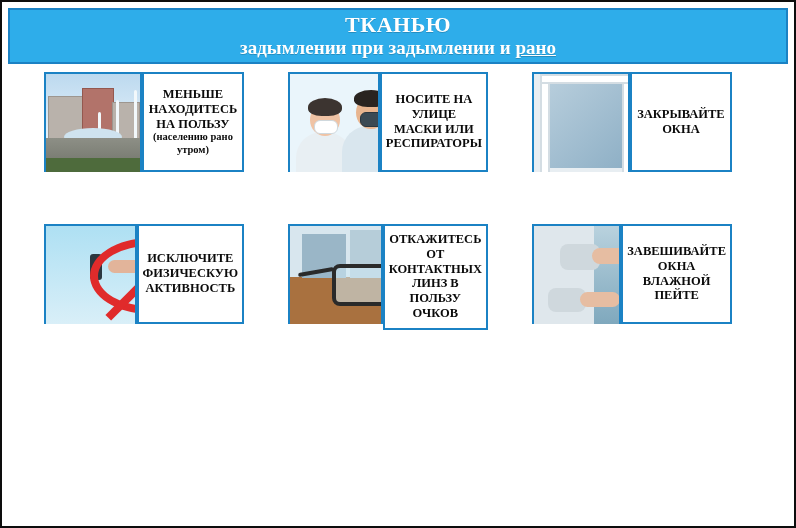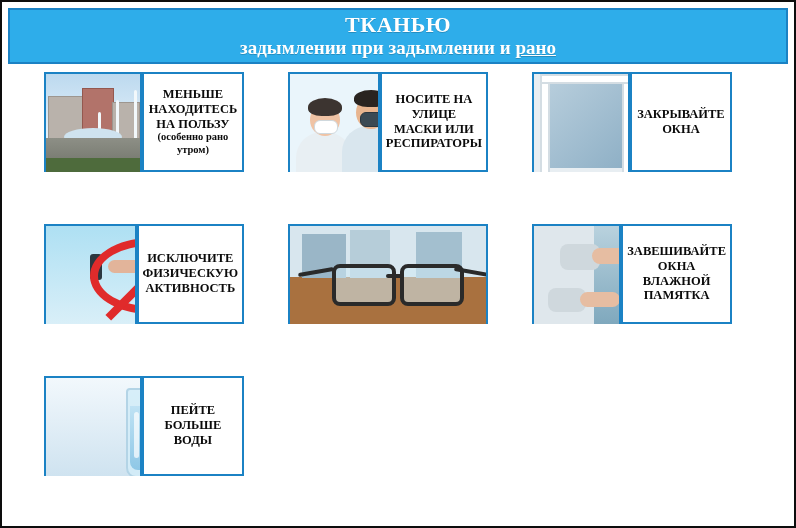--- a/index.html
+++ b/index.html
@@ -265,21 +265,21 @@
         <div class="jet" style="left:88px; height:52px;"></div>
         <div class="jet" style="left:106px; height:44px;"></div>
         <div class="jet" style="left:124px; height:32px;"></div>
         <div class="water"></div>
         <div class="ground"></div>
         <div class="lawn"></div>
       </div>
       <div class="card-caption cap-3line">
         <span>МЕНЬШЕ НАХОДИТЕСЬ</span>
         <span>НА ПОЛЬЗУ</span>
-        <span class="small">(особенно рано утром)</span>
+        <span class="small">(населению рано утром)</span>
       </div>
     </div>
 
     <div class="card">
       <div class="card-media img-masks">
         <div class="fill bg"></div>
 
         <div class="body" style="left:6px; top:58px; width:56px; height:42px; background:#e8eff3;"></div>
         <div class="head" style="left:20px; top:30px; width:30px; height:32px; background:#f0c3a4;"></div>
         <div class="hair" style="left:18px; top:24px; width:34px; height:18px; background:#3c3430;"></div>
@@ -357,49 +357,42 @@
         <div class="fill bg"></div>
         <div style="position:absolute; left:12px; top:8px; width:44px; height:44px; background:#9ab6c7;"></div>
         <div style="position:absolute; left:60px; top:4px; width:40px; height:48px; background:#b6cdd9;"></div>
         <div style="position:absolute; left:126px; top:6px; width:46px; height:46px; background:#a3bfcf;"></div>
         <div class="lens" style="left:42px; top:38px;"></div>
         <div class="lens" style="left:110px; top:38px;"></div>
         <div class="bridge" style="left:96px; top:48px; width:18px;"></div>
         <div class="temple" style="left:8px; top:44px; width:36px; transform:rotate(-10deg);"></div>
         <div class="temple" style="left:164px; top:44px; width:36px; transform:rotate(10deg);"></div>
       </div>
+      <div class="card-caption cap-3line">
+        <span>ОТКАЖИТЕСЬ ОТ</span>
+        <span>КОНТАКТНЫХ ЛИНЗ В</span>
+        <span>ПОЛЬЗУ ОЧКОВ</span>
+      </div>
     </div>
 
     <div class="card">
       <div class="card-media img-cloth">
         <div class="fill bg"></div>
         <div class="wallL"></div>
         <div style="position:absolute; left:60px; top:0; right:0; bottom:0; background:linear-gradient(#b9d2de,#7fa8bd);"></div>
         <div class="sleeve" style="left:26px; top:18px; width:40px; height:26px;"></div>
         <div class="arm" style="left:58px; top:22px; width:44px; height:16px;"></div>
         <div class="arm" style="left:96px; top:16px; width:18px; height:18px; border-radius:50%;"></div>
         <div class="towel" style="left:100px; top:22px; width:54px; height:70px;"></div>
         <div class="sleeve" style="left:14px; top:62px; width:38px; height:24px;"></div>
         <div class="arm" style="left:46px; top:66px; width:40px; height:15px;"></div>
       </div>
       <div class="card-caption">
         <span>ЗАВЕШИВАЙТЕ ОКНА</span>
-        <span>ВЛАЖНОЙ ПАМЯТКА</span>
-      </div>
-    </div>
-
-
-    <div class="card">
-      <div class="card-media img-water">
-        <div class="fill bg"></div>
-        <div class="glass" style="left:80px; top:10px; width:48px; height:86px;"></div>
-        <div class="liquid" style="left:84px; top:28px; width:40px; height:64px;"></div>
-        <div class="shine" style="left:88px; top:34px; width:5px; height:46px;"></div>
-        <div class="shine" style="left:116px; top:40px; width:3px; height:34px; opacity:0.6;"></div>
-      </div>
-      <div class="card-caption">
-        <span>ПЕЙТЕ БОЛЬШЕ ВОДЫ</span>
-      </div>
-    </div>
+        <span>ВЛАЖНОЙ ПЕЙТЕ</span>
+      </div>
+    </div>
+
+
 
 
   </div>
 </div>
 
 </body></html>

